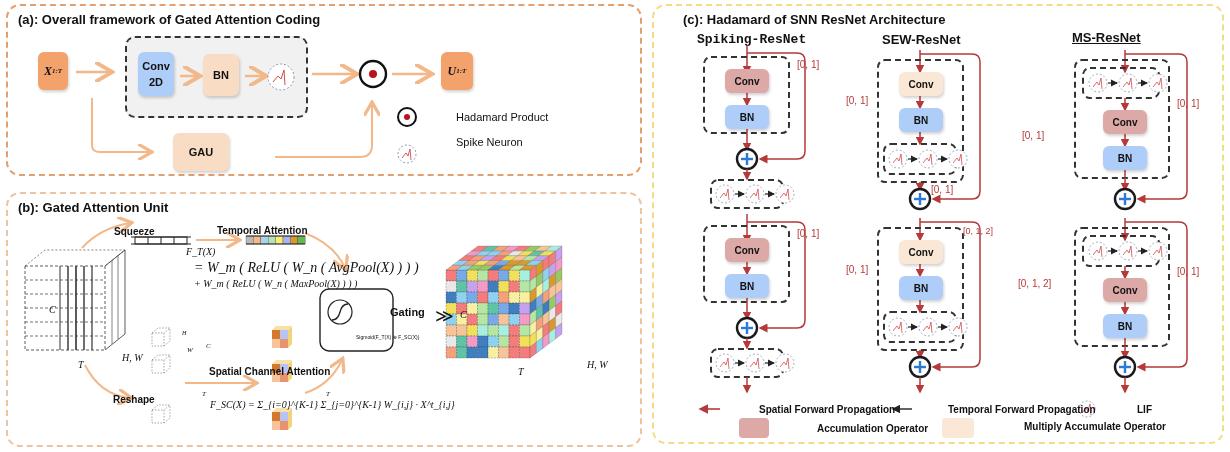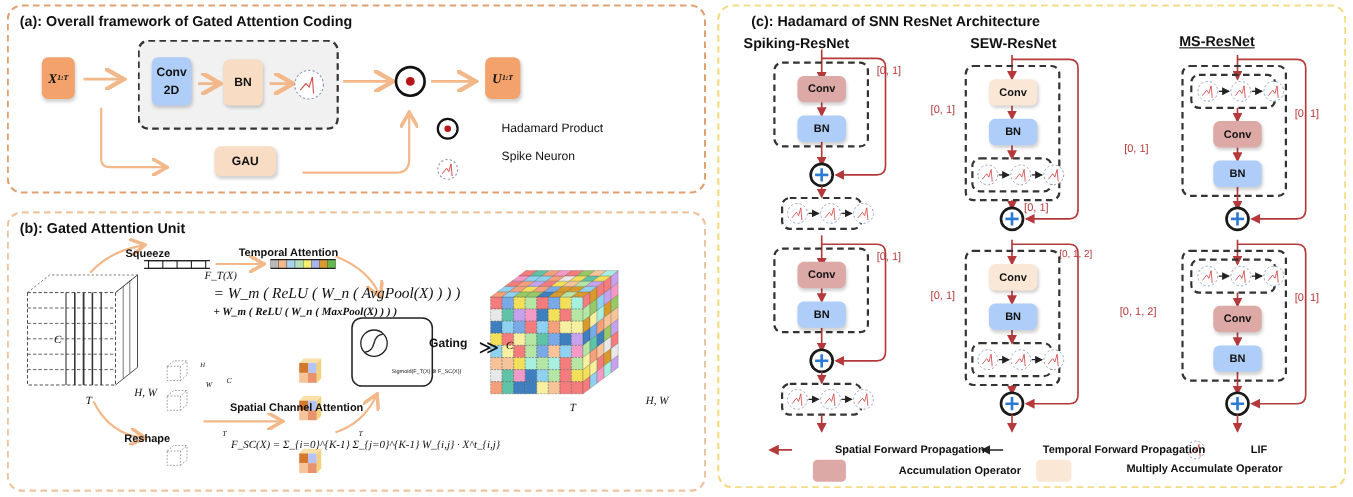--- a/index.html
+++ b/index.html
@@ -36,21 +36,21 @@
 
 <div class="box orange" style="left:38px;top:52px;width:30px;height:38px;">
   <span class="math" style="font-weight:bold;font-size:12px;">X</span>
     <sup class="math" style="font-size:7px;">1:T</sup>
 </div>
 <div class="box blue" style="left:138px;top:52px;width:36px;height:44px;flex-direction:column;line-height:16px;">
   <span>Conv</span>
   <span>2D</span>
 </div>
 <div class="box peach" style="left:203px;top:54px;width:36px;height:42px;">BN</div>
-<div class="box peach" style="left:195px;top:133px;width:56px;height:27px;">GAU</div>
+<div class="box peach" style="left:173px;top:133px;width:56px;height:38px;">GAU</div>
 <div class="box orange" style="left:441px;top:52px;width:32px;height:38px;">
   <span class="math" style="font-weight:bold;font-size:12px;">U</span>
     <sup class="math" style="font-size:7px;">1:T</sup>
 </div>
 
 <svg width="650" height="200">
   <defs>
     <marker id="oa" markerWidth="8" markerHeight="8" refX="6" refY="4" orient="auto">
         <path d="M0,0 L7,4 L0,8" fill="none" stroke="#f2b88a" stroke-width="1.6"></path>
       </marker>
@@ -327,41 +327,41 @@
       <path d="M534.6,250.8 L545.1,250.8 L551.5,246 L541,246 Z" fill="#f7c49a" stroke="#333" stroke-width="0.2"></path>
       <path d="M545.1,250.8 L555.6,250.8 L562,246 L551.5,246 Z" fill="#a7f0e0" stroke="#333" stroke-width="0.2"></path>
     </g>
 </svg>
 
 <div class="lbl bold" style="left:80px;top:226px;">Squeeze</div>
 <div class="lbl bold" style="left:79px;top:394px;">Reshape</div>
 <div class="lbl bold" style="left:183px;top:225px;">Temporal Attention</div>
 <div class="lbl math" style="left:152px;top:246px;font-size:10px;">F_T(X)</div>
 <div class="lbl math" style="left:160px;top:260px;font-size:14px;">= W_m ( ReLU ( W_n ( AvgPool(X) ) ) )</div>
-<div class="lbl math" style="left:160px;top:278px;font-size:10px;font-weight:bold;">+ W_m ( ReLU ( W_n ( MaxPool(X) ) ) )</div>
+<div class="lbl math" style="left:160px;top:278px;font-size:10px;">+ W_m ( ReLU ( W_n ( MaxPool(X) ) ) )</div>
 <div class="lbl bold" style="left:175px;top:366px;">Spatial Channel Attention</div>
 <div class="lbl math" style="left:176px;top:399px;font-size:10px;">F_SC(X) = Σ_{i=0}^{K-1} Σ_{j=0}^{K-1} W_{i,j} · X^t_{i,j}</div>
 <div class="lbl bold" style="left:356px;top:306px;font-size:11px;">Gating</div>
 <div class="lbl" style="left:322px;top:334px;font-size:5px;">Sigmoid(F_T(X) ⊗ F_SC(X))</div>
 <div class="lbl math" style="left:15px;top:304px;">C</div>
 <div class="lbl math" style="left:44px;top:359px;">T</div>
 <div class="lbl math" style="left:88px;top:352px;">H, W</div>
 <div class="lbl math" style="left:148px;top:330px;font-size:6px;">H</div>
 <div class="lbl math" style="left:153px;top:346px;font-size:7px;">W</div>
 <div class="lbl math" style="left:172px;top:342px;font-size:7px;">C</div>
 <div class="lbl math" style="left:168px;top:390px;font-size:7px;">T</div>
 <div class="lbl math" style="left:292px;top:390px;font-size:7px;">T</div>
 <div class="lbl" style="left:401px;top:305px;font-size:18px;">≫</div>
 <div class="lbl math" style="left:426px;top:309px;">C</div>
 <div class="lbl math" style="left:484px;top:366px;">T</div>
 <div class="lbl math" style="left:553px;top:359px;">H, W</div>
 
 <div class="panel panel-c"></div>
 <div class="ptitle" style="left:683px;top:12px;">(c): Hadamard of SNN ResNet Architecture</div>
-<div class="colhead" style="left:676px;top:32px;">Spiking-ResNet</div>
+<div class="colhead" style="left:697px;top:32px;font-family:Liberation Mono, monospace;">Spiking-ResNet</div>
 <div class="colhead" style="left:882px;top:32px;">SEW-ResNet</div>
 <div class="colhead" style="left:1072px;top:30px;text-decoration:underline;">MS-ResNet</div>
 
 <svg width="1230" height="452" id="panel-c-svg">
     <line x1="747" y1="45" x2="747" y2="73" stroke="#b5393a" stroke-width="1.5" marker-end="url(#ra)"></line>
     <rect x="704" y="57" width="85" height="76" rx="7" fill="none" stroke="#333" stroke-width="2" stroke-dasharray="6,4"></rect>
     <line x1="747" y1="93" x2="747" y2="105" stroke="#b5393a" stroke-width="1.5" marker-end="url(#ra)"></line>
     <line x1="747" y1="129" x2="747" y2="150" stroke="#b5393a" stroke-width="1.5" marker-end="url(#ra)"></line>
     <g>
       <circle cx="747" cy="159" r="10" fill="#fff" stroke="#1a1a1a" stroke-width="2.4"></circle>

